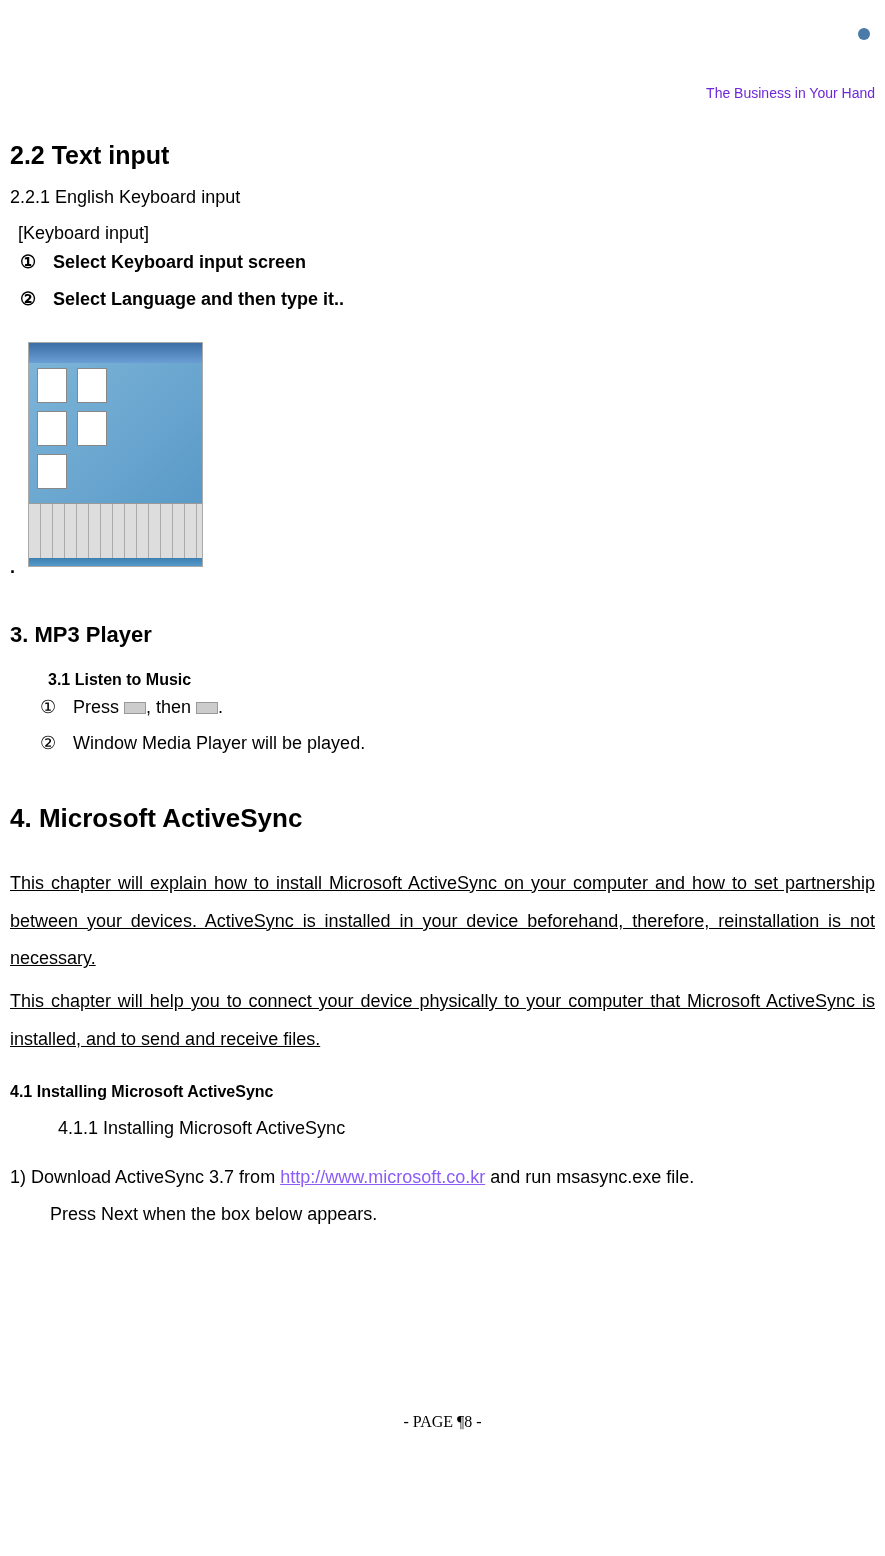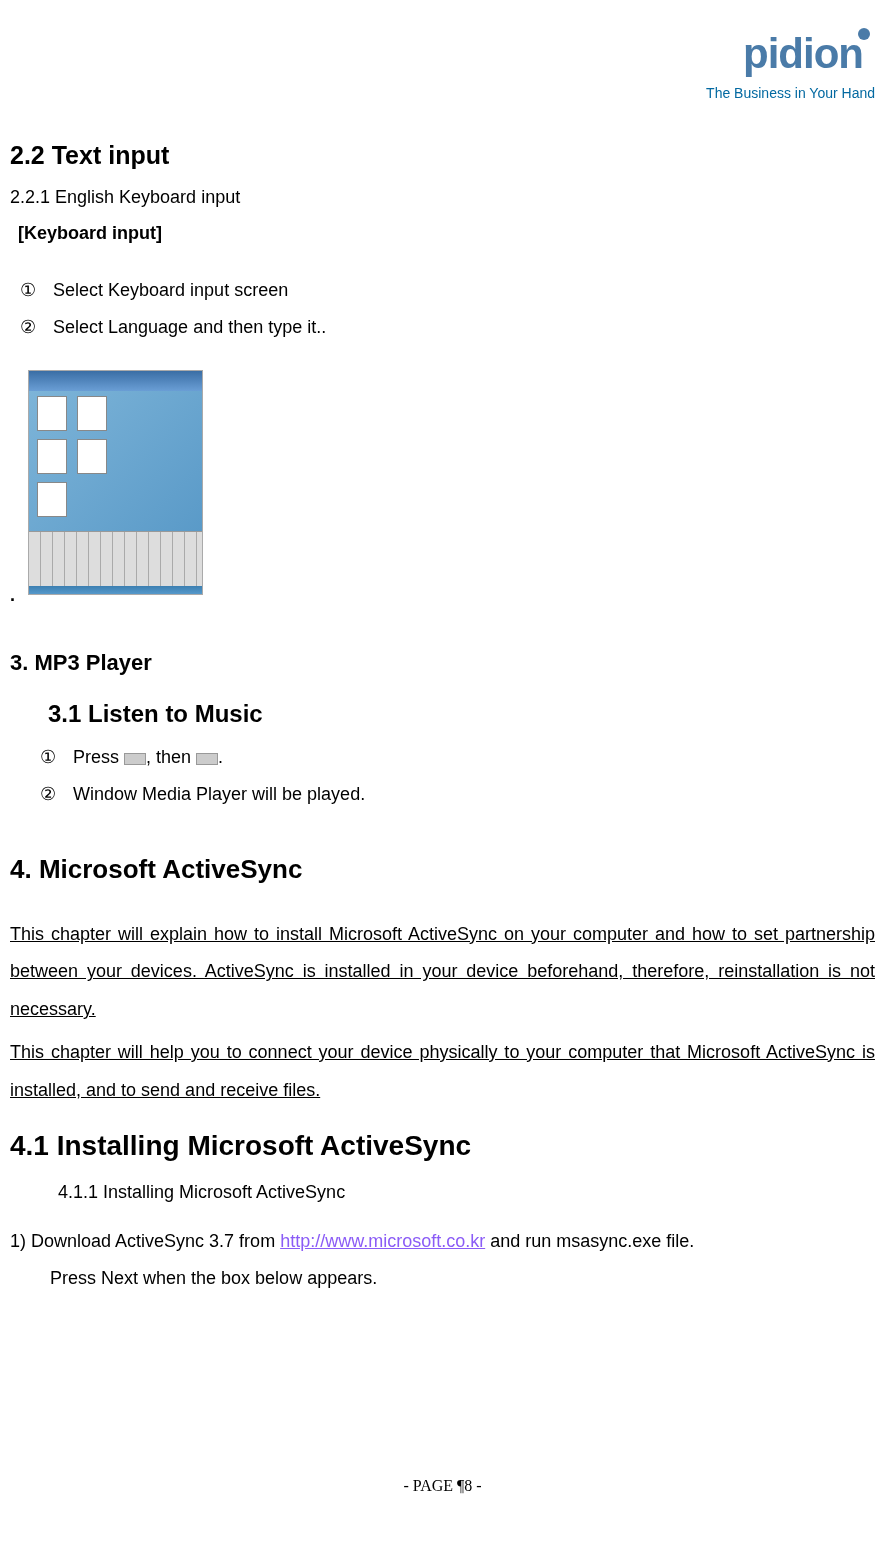--- a/index.html
+++ b/index.html
@@ -33,41 +33,42 @@
       display: inline-block;
       width: 12px;
       height: 12px;
       background: #4a7ba8;
       border-radius: 50%;
       position: relative;
       top: -28px;
       left: -5px;
     }
     .tagline {
-      color: #0369a1;
+      color: #6d28d9;
       font-size: 14px;
       margin-top: -5px;
     }
     .section-title {
       font-weight: bold;
       font-size: 25px;
       margin-bottom: 8px;
     }
     .sub-heading {
       font-size: 18px;
       margin-bottom: 8px;
     }
     .bold-label {
-      font-weight: bold;
+      font-weight: normal;
       margin-left: 8px;
-      margin-bottom: 28px;
+      margin-bottom: 0;
     }
     .numbered-item {
       margin-left: 8px;
       margin-bottom: 8px;
+      font-weight: bold;
     }
     .circled {
       display: inline-block;
       width: 20px;
       text-align: center;
     }
     .screenshot-placeholder {
       width: 175px;
       height: 225px;
       background: #e8e8e8;
@@ -109,24 +110,23 @@
       height: 10px;
       background: linear-gradient(#3c7fb1, #5c9fd1);
     }
     .h2-section {
       font-size: 22px;
       font-weight: bold;
       margin-top: 30px;
       margin-bottom: 15px;
     }
     .h3-section {
-      font-size: 24px;
+      font-size: 16px;
       font-weight: bold;
       margin-left: 38px;
-      margin-bottom: 10px;
     }
     .sub-numbered {
       margin-left: 28px;
       margin-bottom: 8px;
     }
     .inline-icon {
       display: inline-block;
       width: 22px;
       height: 12px;
       background: #ccc;
@@ -139,23 +139,23 @@
       margin-top: 40px;
       margin-bottom: 25px;
     }
     .justified {
       text-align: justify;
       line-height: 2.1;
       margin-bottom: 5px;
       text-decoration: underline;
     }
     .h2-sub {
-      font-size: 28px;
-      font-weight: bold;
-      margin-top: 14px;
+      font-size: 16px;
+      font-weight: bold;
+      margin-top: 20px;
       margin-bottom: 10px;
     }
     .h3-sub {
       font-size: 18px;
       margin-left: 48px;
       margin-bottom: 20px;
     }
     .step-text {
       margin-bottom: 8px;
     }
@@ -177,21 +177,21 @@
       font-weight: bold;
       position: relative;
       top: -5px;
     }
   </style>
 </head>
 <body>
 
 <div class="logo-area">
   <div class="logo-text">
-    <span>pidion</span><span class="logo-dot"></span>
+    <span class="logo-dot"></span>
   </div>
   <div class="tagline">The Business in Your Hand</div>
 </div>
 
 <div class="section-title">2.2 Text input</div>
 <div class="sub-heading">2.2.1 English Keyboard input</div>
 <div class="bold-label">[Keyboard input]</div>
 
 <div class="numbered-item">
   <span class="circled">①</span>&nbsp;&nbsp;&nbsp;<span>Select Keyboard input screen</span>

